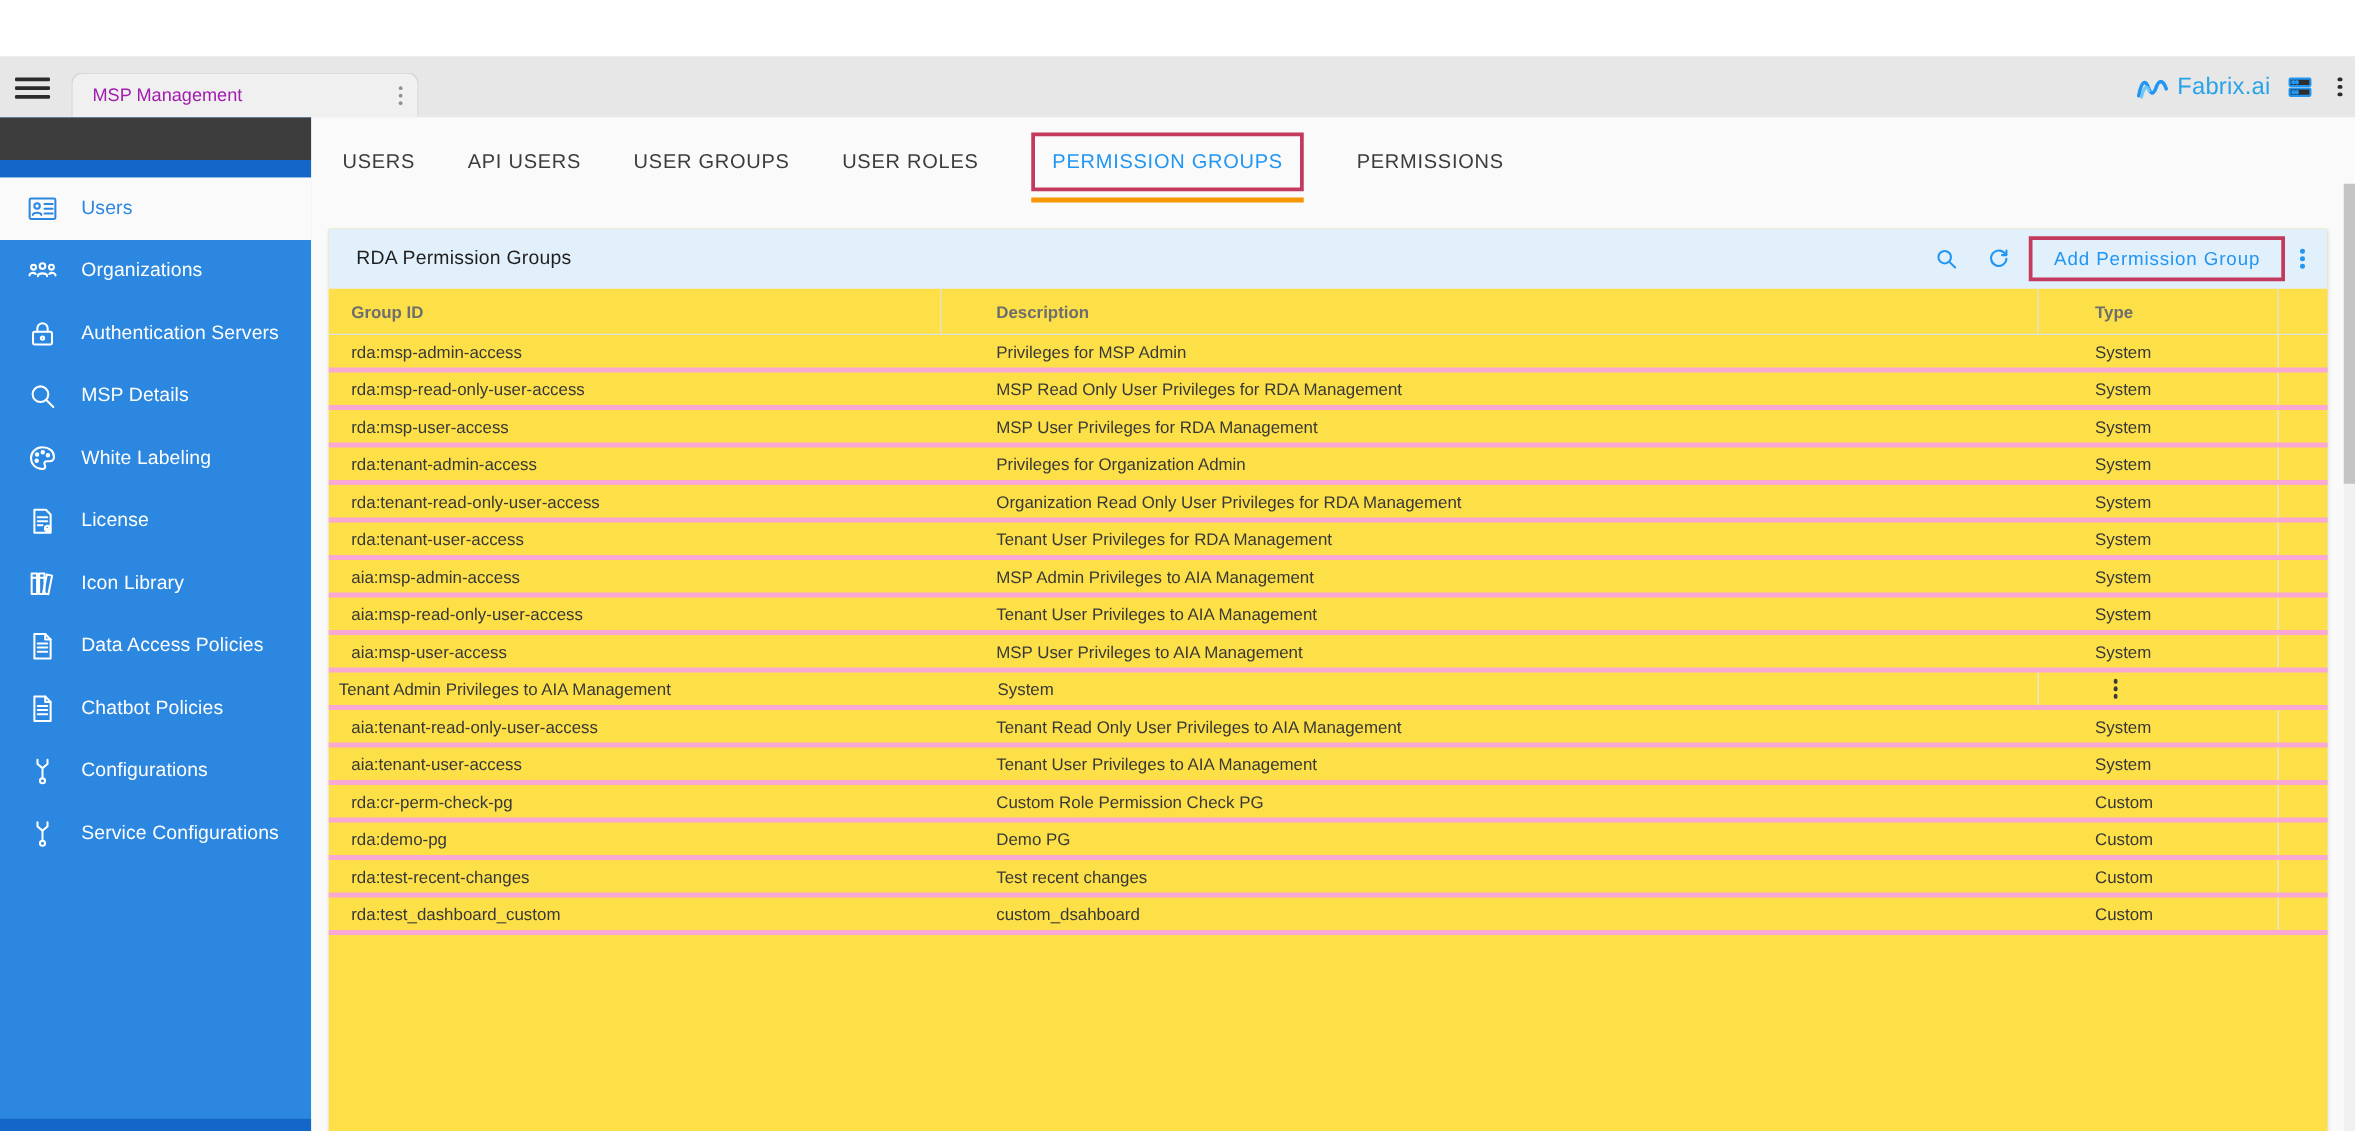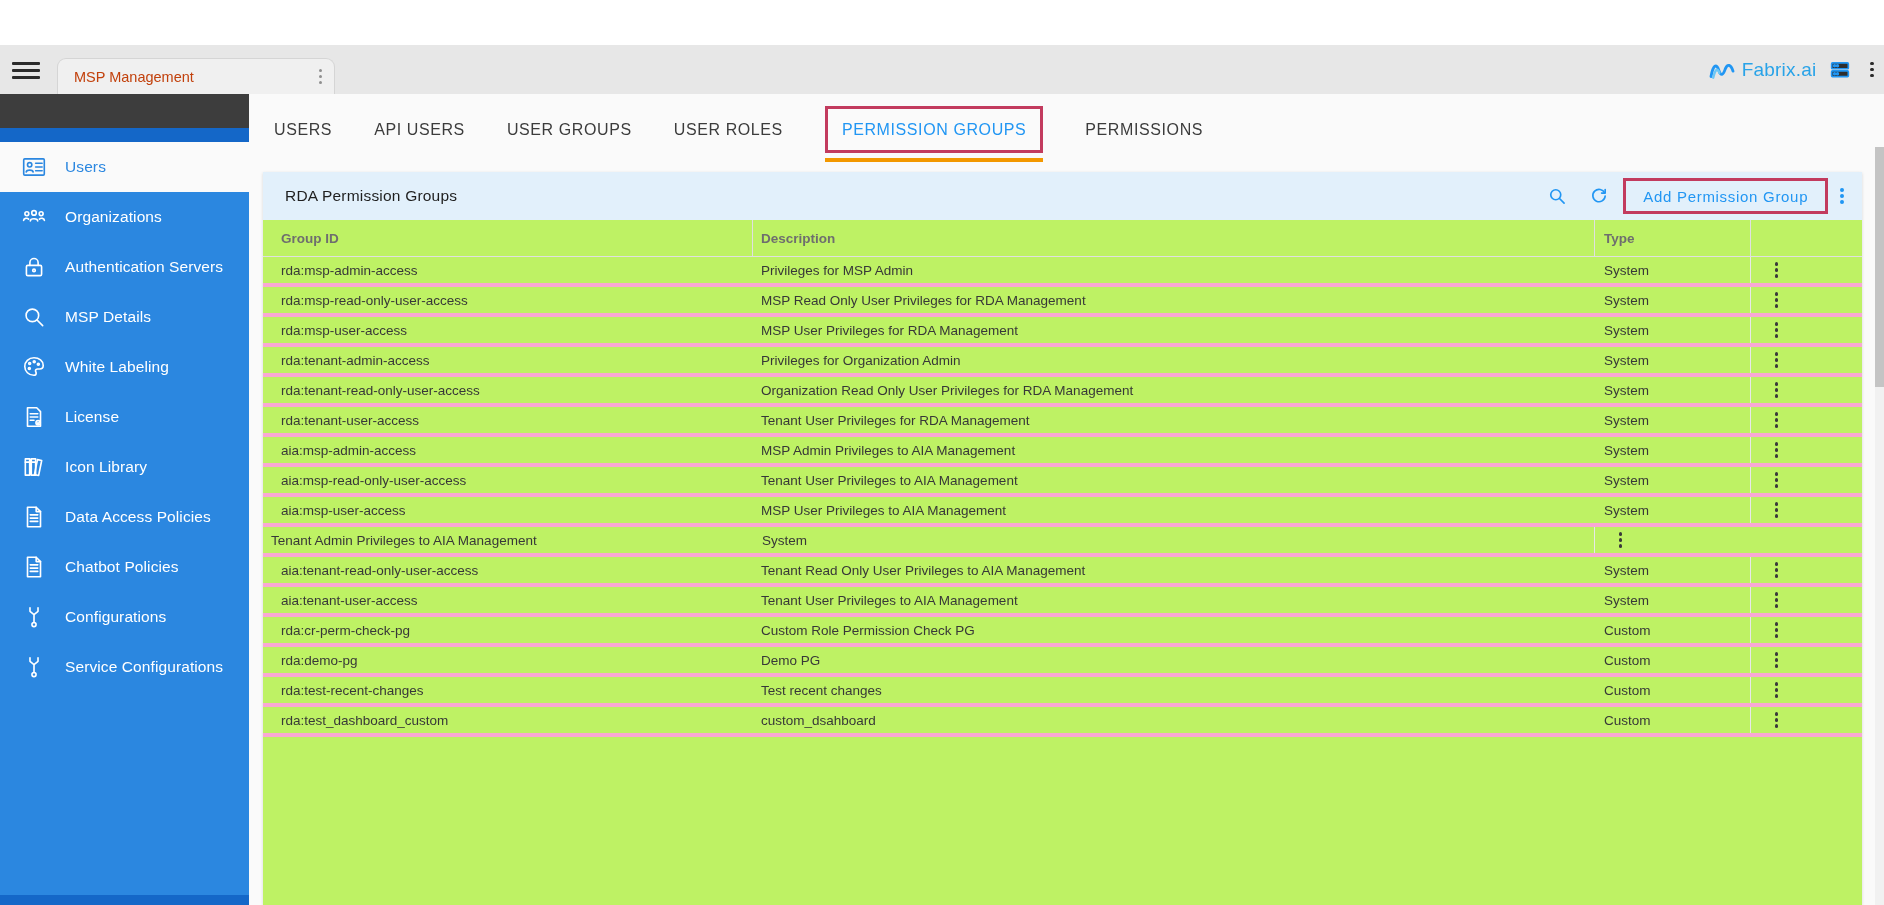--- a/index.html
+++ b/index.html
@@ -18,21 +18,21 @@
 
   
   .topwhite{position:absolute;left:0;top:0;width:100%;height:45px;background:#ffffff;}
   .topbar{position:absolute;left:0;top:45px;width:100%;height:49px;background:#e7e7e7;}
   .hamburger{position:absolute;left:12px;top:13px;width:28px;height:24px;display:flex;
     flex-direction:column;justify-content:center;gap:4px;cursor:pointer;}
   .hamburger b{display:block;height:3px;background:#2b2b2b;border-radius:1px;}
   .wintab{position:absolute;left:57px;bottom:0;width:278px;height:36px;background:#f0f0f0;
     border:1px solid #d5d5d5;border-bottom:none;border-radius:9px 9px 0 0;
     display:flex;align-items:center;padding:0 12px 0 16px;}
-  .wintab-label{flex:1;font-size:14.5px;color:#c2410c;white-space:nowrap;overflow:hidden;}
+  .wintab-label{flex:1;font-size:14.5px;color:#a21caf;white-space:nowrap;overflow:hidden;}
   .kebab{display:inline-flex;flex-direction:column;align-items:center;gap:2.5px;cursor:pointer;}
   .kebab i{width:3.2px;height:3.2px;border-radius:50%;background:currentColor;}
   .wintab .kebab{color:#8f8f8f;}
   .topbar-right{position:absolute;right:10px;top:0;height:49px;display:flex;align-items:center;gap:14px;}
   .brand{display:flex;align-items:center;gap:6px;}
   .brand-name{font-size:19px;font-weight:500;color:var(--brand-blue);letter-spacing:0.2px;}
   .top-kebab{color:#2b2b2b;margin-left:6px;}
   .top-kebab i{width:3.6px;height:3.6px;}
 
   
@@ -50,38 +50,38 @@
 
   
   .main{position:absolute;left:249px;top:94px;right:0;bottom:0;background:#fafafa;}
   .tabs{position:absolute;left:25px;top:12px;height:47px;display:flex;align-items:center;gap:42px;}
   .tab{font-size:16px;font-weight:500;letter-spacing:0.6px;color:#3c3c3c;cursor:pointer;white-space:nowrap;}
   .tab.active{color:var(--blue);border:3px solid var(--red);height:47px;display:flex;
     align-items:center;padding:0 14px;position:relative;}
   .tab.active::after{content:'';position:absolute;left:-3px;right:-3px;bottom:-12px;height:4px;
     background:var(--orange);}
 
-  .card{position:absolute;left:14px;top:78px;width:1599px;bottom:0;background:#bef264;
+  .card{position:absolute;left:14px;top:89px;width:1599px;bottom:0;background:#fde047;
     box-shadow:0 1px 3px rgba(0,0,0,0.14);}
   .panel-header{height:48px;background:var(--panel-bg);display:flex;align-items:center;
     padding:0 18px 0 22px;}
   .panel-title{font-size:15.5px;font-weight:500;color:#1f1f1f;letter-spacing:0.2px;flex:1;}
   .panel-actions{display:flex;align-items:center;}
   .pa-icon{width:20px;height:20px;display:flex;align-items:center;justify-content:center;cursor:pointer;}
   .pa-icon svg{width:20px;height:20px;stroke:var(--blue);fill:none;stroke-width:2;
     stroke-linecap:round;stroke-linejoin:round;}
   .pa-search{margin-right:22px;}
   .pa-refresh{margin-right:14px;}
   .add-btn{height:36px;border:3px solid var(--red);background:transparent;color:var(--blue);
     font-size:15px;font-family:inherit;letter-spacing:0.7px;padding:0 17px;cursor:pointer;
     margin-right:12px;white-space:nowrap;}
   .panel-kebab{color:var(--blue);}
   .panel-kebab i{width:3.8px;height:3.8px;}
 
-  .grid-row{display:grid;grid-template-columns:490px 842px 156px 1fr;align-items:center;}
+  .grid-row{display:grid;grid-template-columns:490px 842px 156px 1fr;align-items:center;gap:36px;}
   .thead{height:37px;border-bottom:1px solid #e0e0e0;}
   .th{font-size:13.5px;font-weight:600;color:#6e6e6e;height:100%;display:flex;align-items:center;}
   .c1{padding-left:18px;}
   .c2{padding-left:8px;}
   .c3{padding-left:9px;}
   .c4{padding-left:24px;}
   .thead .c1,.thead .c2,.thead .c3{border-right:1px solid #e0e0e0;}
   .trow{height:30px;border-bottom:4px solid #f9a8d4;}
   .td{font-size:13.5px;color:#383838;height:100%;display:flex;align-items:center;
     white-space:nowrap;overflow:hidden;}

